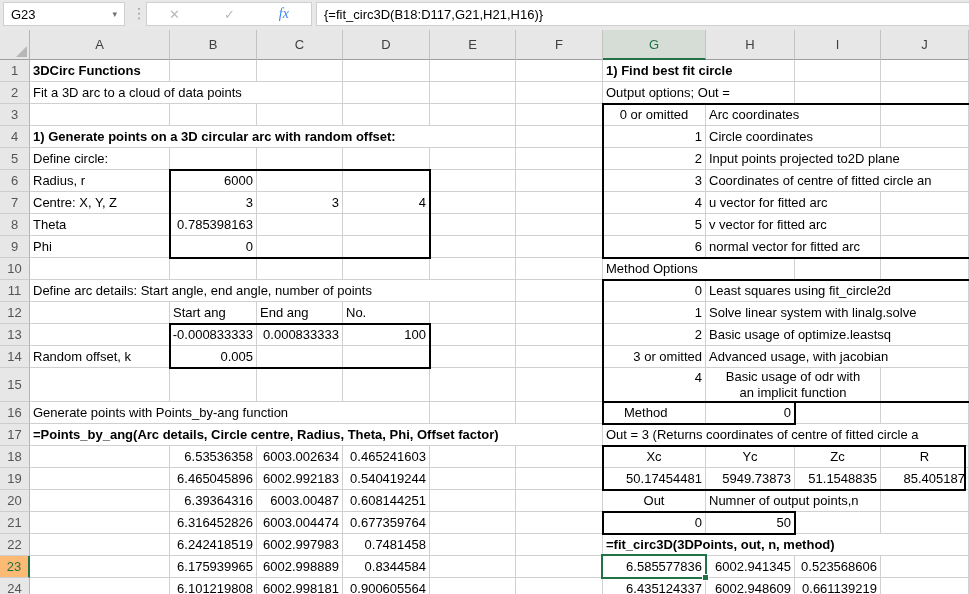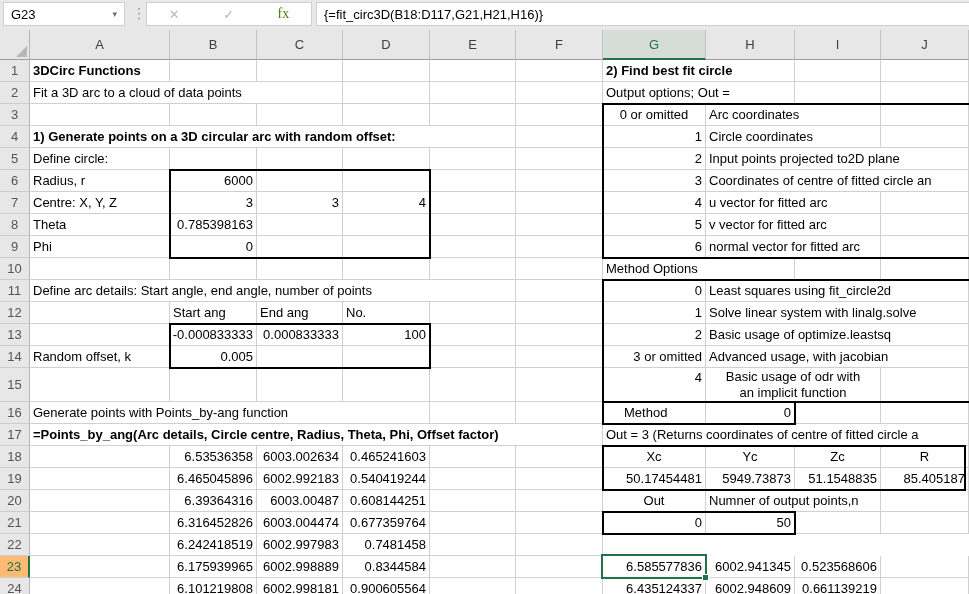--- a/index.html
+++ b/index.html
@@ -15,21 +15,21 @@
 
   
   #topstrip{position:absolute;left:0;top:0;width:969px;height:30px;background:#e8e8e8;}
   #namebox{position:absolute;left:3px;top:2px;width:122px;height:24px;background:#fff;
            border:1px solid #cfcfcf;display:flex;align-items:center;padding:0 7px;font-size:13px;box-sizing:border-box;text-align:right;}
   #namebox .caret{margin-left:auto;color:#707070;font-size:9px;}
   #dots{position:absolute;left:132px;top:5px;color:#9a9a9a;font-size:14px;letter-spacing:-2px;}
   #fxpanel{position:absolute;left:146px;top:2px;width:166px;height:24px;background:#fff;
            border:1px solid #cfcfcf;display:flex;align-items:center;justify-content:space-around;box-sizing:border-box;}
   .dim-icon{color:#b8b8b8;font-size:13px;}
-  #fx-icon{color:#4d7c0f;font-size:14px;font-family:"Liberation Serif",serif;}
+  #fx-icon{color:#3b82f6;font-size:14px;font-style:italic;font-family:"Liberation Serif",serif;}
   #fbar{position:absolute;left:316px;top:2px;width:653px;height:24px;background:#fff;
         border:1px solid #cfcfcf;border-right:none;display:flex;align-items:center;padding:0 7px;
         font-size:13px;box-sizing:border-box;white-space:nowrap;overflow:hidden;}
 
   
   #header-band{position:absolute;left:0;top:30px;width:969px;height:30px;display:flex;}
   #corner{width:30px;height:30px;background:var(--hdrbg);border-right:1px solid var(--hdrborder);
           border-bottom:1px solid #9e9e9e;position:relative;box-sizing:border-box;}
   #corner .tri{position:absolute;right:2px;bottom:2px;width:0;height:0;
           border-left:11px solid transparent;border-bottom:11px solid #b7b7b7;}
@@ -113,21 +113,21 @@
   <div id="rows">
       <div class="srow" style="height: 22px;">
         <div class="rowhdr">1</div>
         <div class="cells">
           <div class="cell b" style="grid-column: 1 / span 1;">3DCirc Functions</div>
           <div class="cell" style="grid-column: 2 / span 1;"></div>
           <div class="cell" style="grid-column: 3 / span 1;"></div>
           <div class="cell" style="grid-column: 4 / span 1;"></div>
           <div class="cell" style="grid-column: 5 / span 1;"></div>
           <div class="cell" style="grid-column: 6 / span 1;"></div>
-          <div class="cell b" style="grid-column: 7 / span 2;">2) Find best fit circle</div>
+          <div class="cell b" style="grid-column: 7 / span 2;">1) Find best fit circle</div>
           <div class="cell" style="grid-column: 9 / span 1;"></div>
           <div class="cell" style="grid-column: 10 / span 1;"></div>
         </div>
       </div>
       <div class="srow" style="height: 22px;">
         <div class="rowhdr">2</div>
         <div class="cells">
           <div class="cell" style="grid-column: 1 / span 3;">Fit a 3D arc to a cloud of data points</div>
           <div class="cell" style="grid-column: 4 / span 1;"></div>
           <div class="cell" style="grid-column: 5 / span 1;"></div>
@@ -386,20 +386,21 @@
       </div>
       <div class="srow" style="height: 22px;">
         <div class="rowhdr">22</div>
         <div class="cells">
           <div class="cell" style="grid-column: 1 / span 1;"></div>
           <div class="cell ar" style="grid-column: 2 / span 1;">6.242418519</div>
           <div class="cell ar" style="grid-column: 3 / span 1;">6002.997983</div>
           <div class="cell ar" style="grid-column: 4 / span 1;">0.7481458</div>
           <div class="cell" style="grid-column: 5 / span 1;"></div>
           <div class="cell" style="grid-column: 6 / span 1;"></div>
+          <div class="cell b" style="grid-column: 7 / span 4;">=fit_circ3D(3DPoints, out, n, method)</div>
         </div>
       </div>
       <div class="srow" style="height: 22px;">
         <div class="rowhdr sel">23</div>
         <div class="cells">
           <div class="cell" style="grid-column: 1 / span 1;"></div>
           <div class="cell ar" style="grid-column: 2 / span 1;">6.175939965</div>
           <div class="cell ar" style="grid-column: 3 / span 1;">6002.998889</div>
           <div class="cell ar" style="grid-column: 4 / span 1;">0.8344584</div>
           <div class="cell" style="grid-column: 5 / span 1;"></div>

